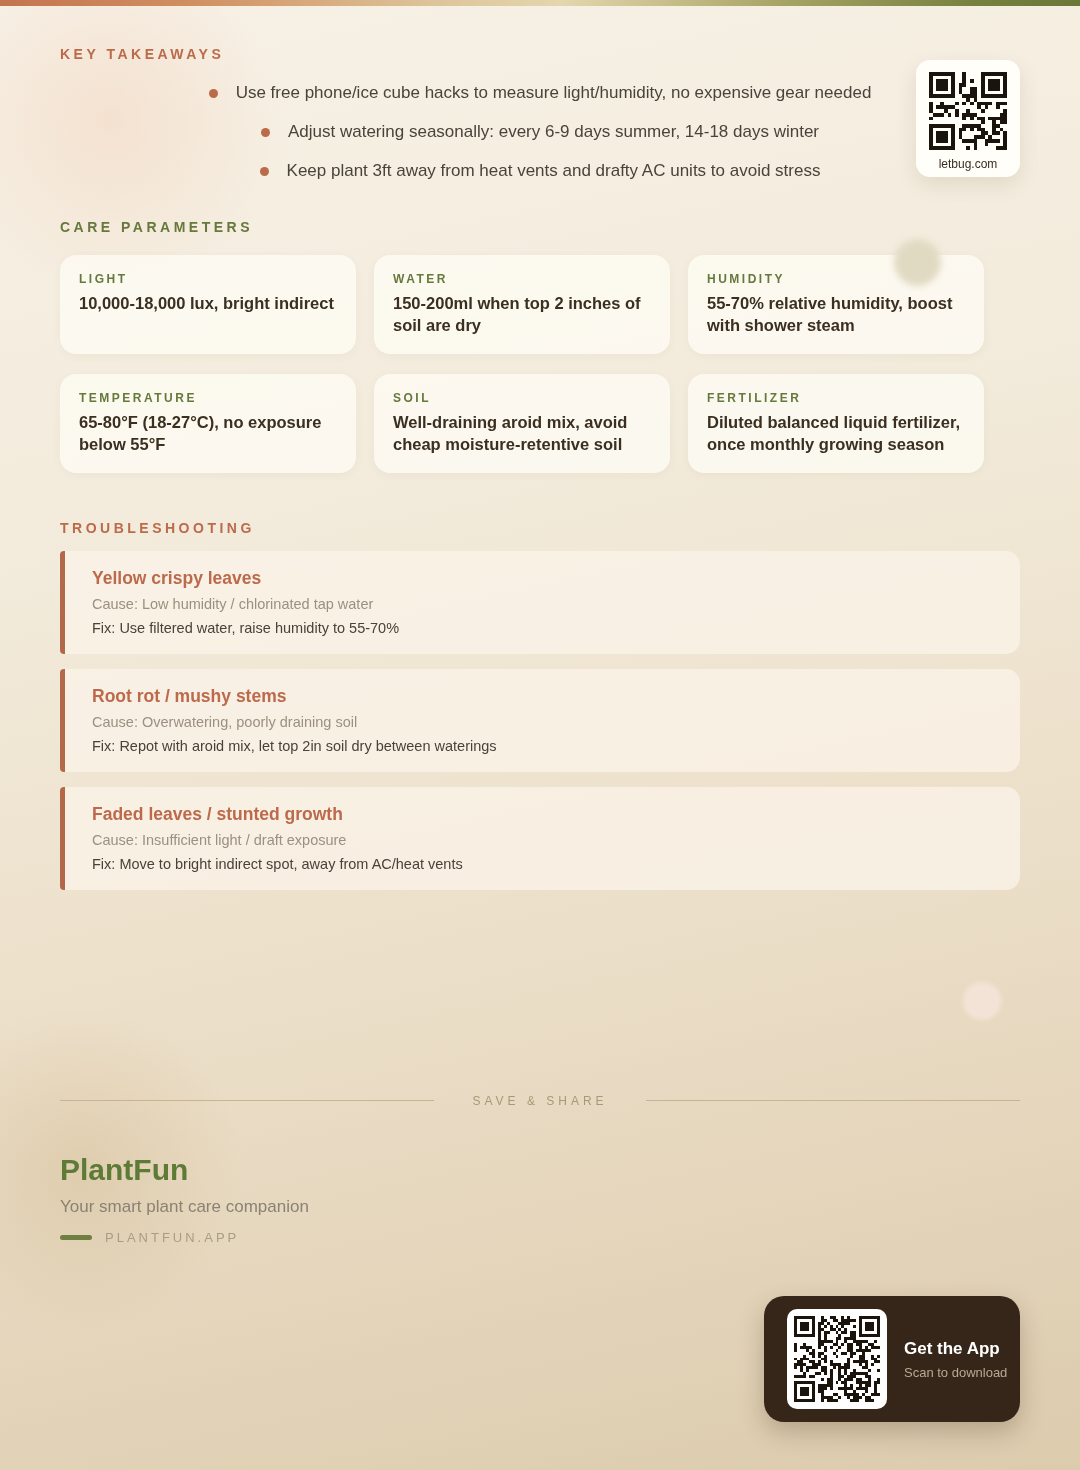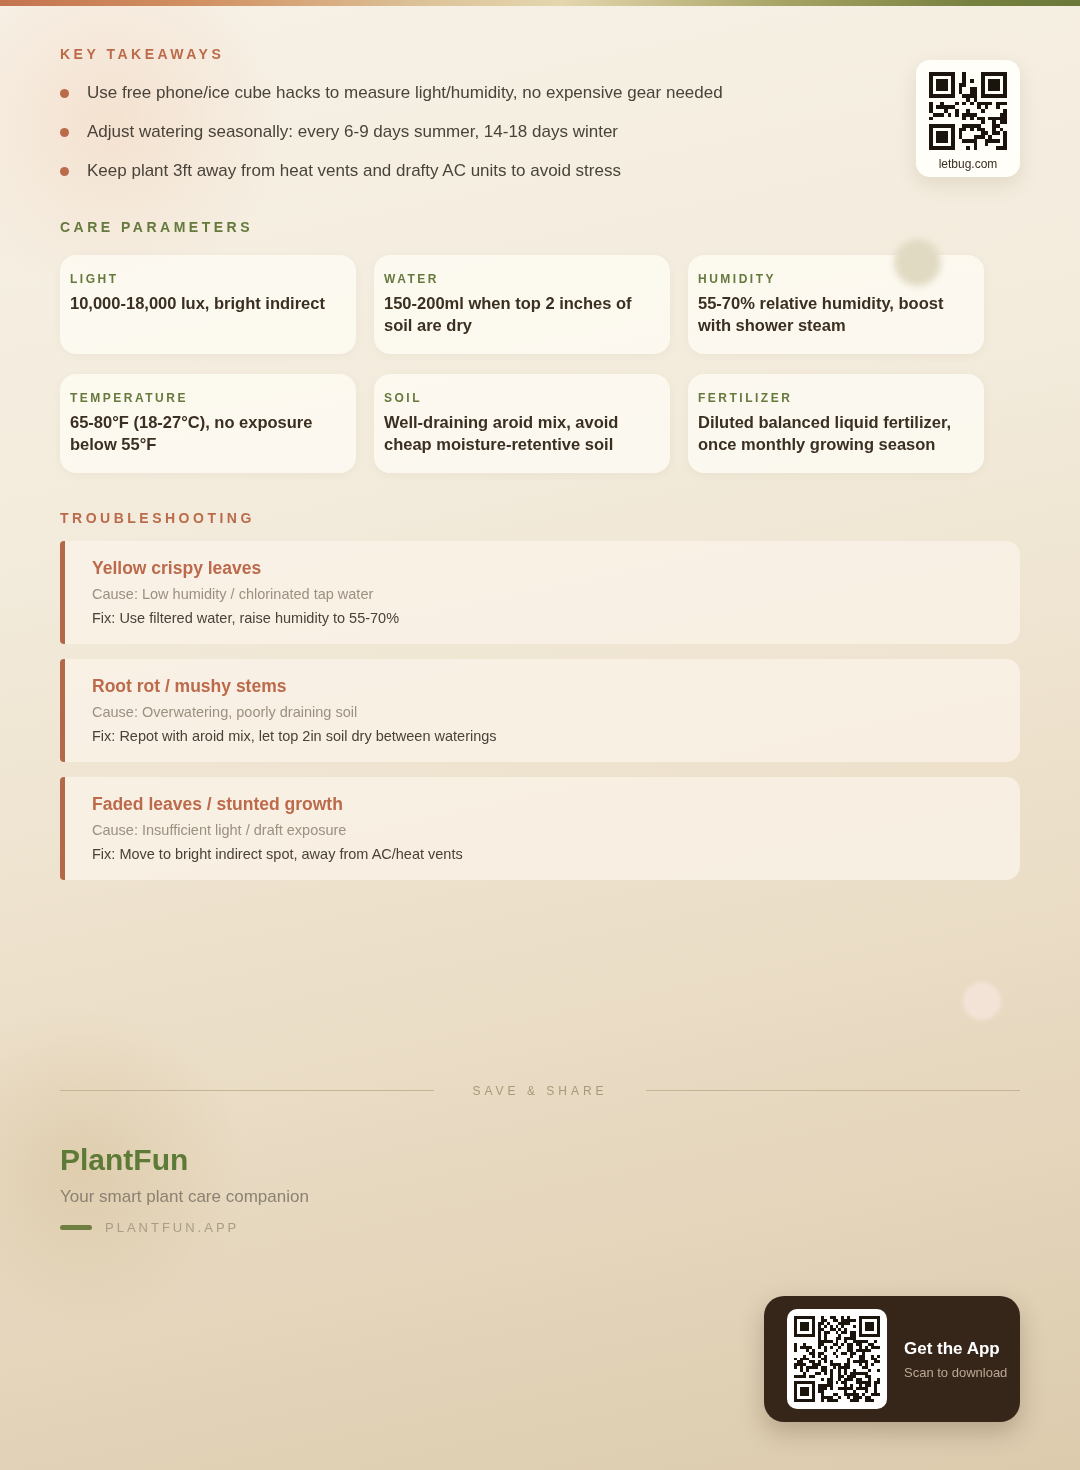--- a/index.html
+++ b/index.html
@@ -26,32 +26,32 @@
   .qr-card{position:absolute;right:60px;top:60px;width:104px;height:117px;background:#fffef9;
         border-radius:14px;box-shadow:0 8px 20px rgba(110,90,60,.14);z-index:4;text-align:center;}
   .qr-card svg{display:block;width:78px;height:78px;margin:12px auto 0;}
   .qr-caption{margin-top:7px;font-size:12px;color:#3a2d20;}
 
   .sec{font-size:14px;font-weight:bold;letter-spacing:3.5px;margin:0;}
   .sec.olive{color:#66793c;}
   .sec.terra{color:#bb6a4a;}
   .sec-key{margin-top:46px;}
   .takeaways{list-style:none;margin:19px 0 0;padding:0;}
-  .takeaways li{display:flex;gap:18px;align-items:flex-start;margin-bottom:15px;min-height:24px;}
+  .takeaways li{display:flex;gap:18px;align-items:flex-start;margin-bottom:15px;min-height:24px;justify-content:center;}
   .bullet-dot{flex:0 0 9px;width:9px;height:9px;border-radius:50%;background:#bb6a4a;margin-top:8px;}
   .takeaways .t-text{font-size:17px;line-height:24px;color:#4a4339;}
 
   .sec-care{margin-top:36px;}
   .care-grid{margin-top:20px;display:grid;grid-template-columns:repeat(3,296px);gap:20px 18px;}
   .care-card{box-sizing:border-box;min-height:96px;background:rgba(253,250,242,.85);border-radius:16px;
-        padding:17px 10px;box-shadow:0 2px 8px rgba(120,100,70,.06);}
+        padding:17px 19px;box-shadow:0 2px 8px rgba(120,100,70,.06);}
   .care-label{font-size:12px;font-weight:bold;letter-spacing:2.5px;color:#66793c;}
   .care-value{margin-top:7px;font-size:16.5px;line-height:1.33;font-weight:bold;color:#3a2f20;}
 
-  .sec-ts{margin-top:37px;}
+  .sec-ts{margin-top:47px;}
   .ts-list{margin-top:15px;}
   .ts-card{box-sizing:border-box;background:rgba(250,243,231,.8);border-left:5px solid #b4684a;
         border-radius:4px 14px 14px 4px;padding:16px 27px;margin-bottom:15px;}
   .ts-title{font-size:17.5px;font-weight:bold;color:#bc6a4b;line-height:22px;}
   .ts-cause{margin-top:6px;font-size:14.5px;line-height:19px;color:#9c9081;}
   .ts-fix{margin-top:5px;font-size:14.5px;line-height:19px;color:#4a4238;}
 
   .divider{margin-top:204px;display:flex;align-items:center;gap:38px;}
   .div-line{flex:1;height:1px;background:#c6b493;}
   .div-label{font-size:12px;letter-spacing:4px;color:#a99877;}

